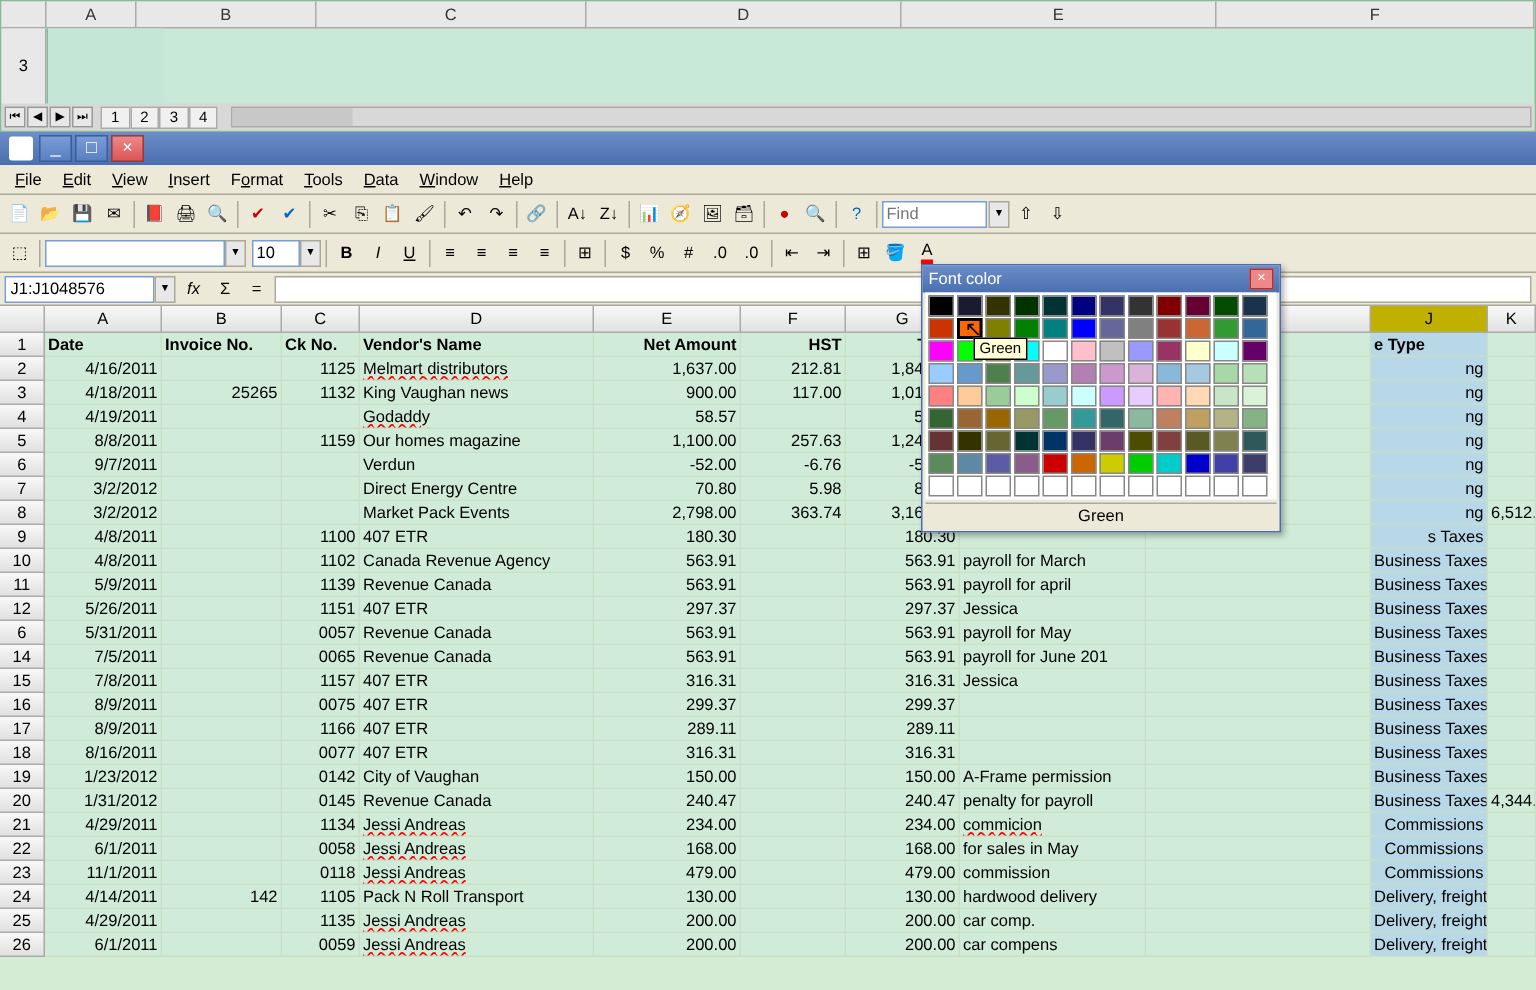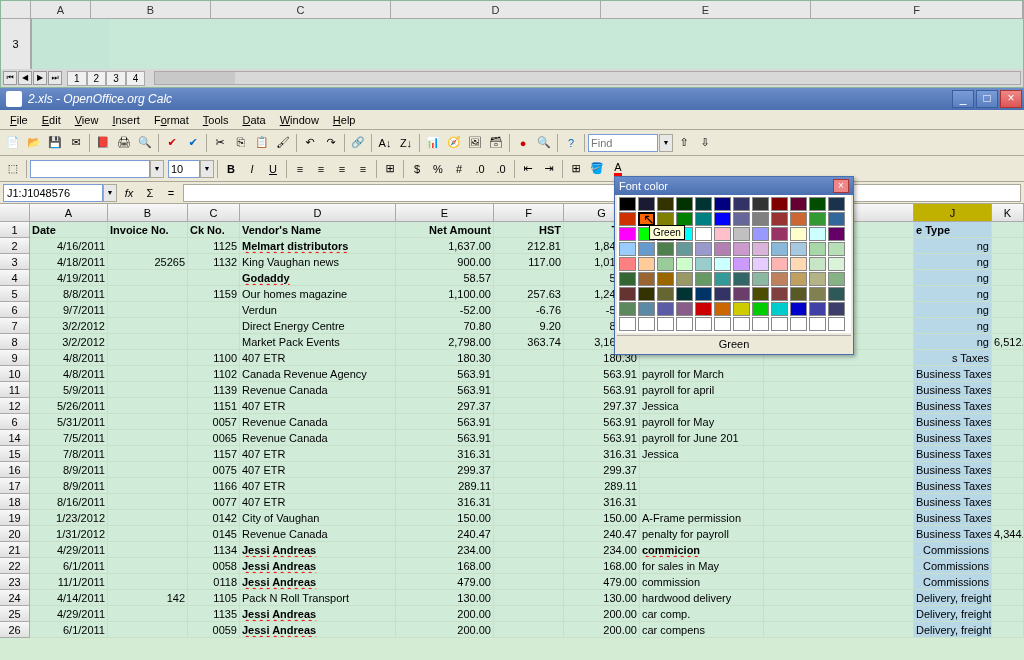--- a/index.html
+++ b/index.html
@@ -55,21 +55,21 @@
 .grid-col-headers { display: flex; height: 18px; background: linear-gradient(#f8f8f8,#e0e0e0); }
 .corner { width: 30px; background: linear-gradient(#f8f8f8,#e0e0e0); border-right: 1px solid #aaa; border-bottom: 1px solid #aaa; }
 .col-h { border-right: 1px solid #aaa; border-bottom: 1px solid #aaa; text-align: center; line-height: 18px; font-size: 11px; }
 .col-h.sel { background: #c0b000; }
 .grid-body { }
 .grid-row { display: flex; height: 16px; }
 .row-h { width: 30px; background: linear-gradient(#f8f8f8,#e0e0e0); border-right: 1px solid #aaa; border-bottom: 1px solid #aaa; text-align: center; line-height: 16px; font-size: 11px; }
 .cell { border-right: 1px solid #c8e0c8; border-bottom: 1px solid #c8e0c8; padding: 0 2px; line-height: 16px; font-size: 11px; white-space: nowrap; overflow: hidden; background: #d0ecd8; }
 .cell.hdr { font-weight: bold; background: #d0ecd8; }
 .cell.r { text-align: right; }
-.cell.underline { text-decoration: underline; text-decoration-style: wavy; text-decoration-color: red; font-weight: bold; }
+.cell.underline { text-decoration: underline; text-decoration-style: wavy; text-decoration-color: red; }
 .cell.col-j { background: #b8d8e8; }
 
 
 .cA { width: 78px; } .cB { width: 80px; } .cC { width: 52px; }
 .cD { width: 156px; } .cE { width: 98px; } .cF { width: 70px; }
 .cG { width: 76px; } .cH { width: 124px; } .cI { width: 150px; }
 .cJ { width: 78px; } .cK { width: 32px; }
 
 
 .fontcolor-popup { position: absolute; left: 614px; top: 176px; width: 240px; background: #ece9d8; border: 1px solid #4a6fb0; z-index: 100; box-shadow: 2px 2px 4px rgba(0,0,0,0.3); }
@@ -113,21 +113,20 @@
       <div class="tab-item">4</div>
     </div>
     <div class="scroll-track">
         <div class="scroll-thumb"></div>
       </div>
   </div>
 </div>
 
 <div class="titlebar">
   <div class="titlebar-icon"></div>
-  <div class="titlebar-text">2.xls - OpenOffice.org Calc</div>
   <div class="win-btns">
     <div class="win-btn">_</div>
     <div class="win-btn">□</div>
     <div class="win-btn close">×</div>
   </div>
 </div>
 
 <div class="menubar">
   <div class="menu-item"><span class="menu-underline">F</span>ile</div>
   <div class="menu-item"><span class="menu-underline">E</span>dit</div>
@@ -342,21 +341,21 @@
         <div class="cell cJ r col-j">ng</div>
         <div class="cell cK"></div>
       </div>
       <div class="grid-row">
         <div class="row-h">7</div>
         <div class="cell cA r">3/2/2012</div>
         <div class="cell cB r"></div>
         <div class="cell cC r"></div>
         <div class="cell cD">Direct Energy Centre</div>
         <div class="cell cE r">70.80</div>
-        <div class="cell cF r">9.20</div>
+        <div class="cell cF r">5.98</div>
         <div class="cell cG r">80.00</div>
         <div class="cell cH"></div>
         <div class="cell cI"></div>
         <div class="cell cJ r col-j">ng</div>
         <div class="cell cK"></div>
       </div>
       <div class="grid-row">
         <div class="row-h">8</div>
         <div class="cell cA r">3/2/2012</div>
         <div class="cell cB r"></div>

